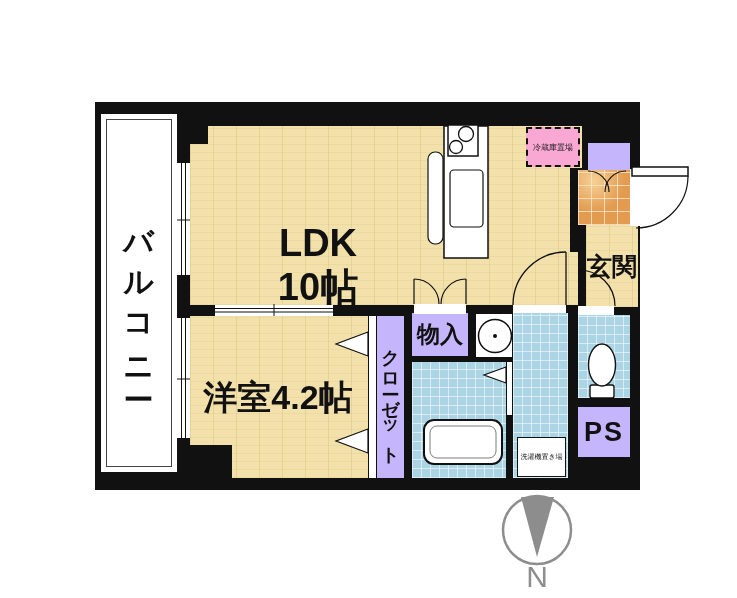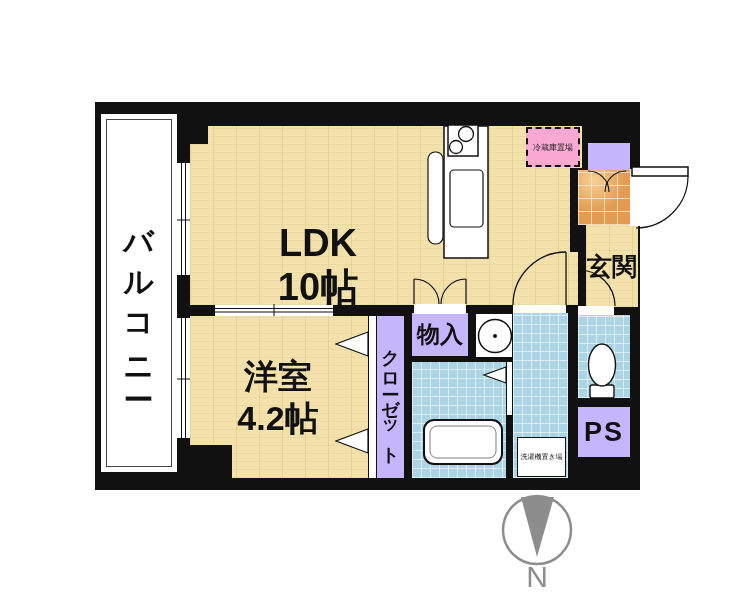--- a/index.html
+++ b/index.html
@@ -44,21 +44,21 @@
     <span>LDK</span>
     <span>10帖</span>
   </div>
 
   <div class="abs lbl" style="left:526px;top:127px;width:54px;height:40px;background:#f9a8d4;border:2px dashed #111;font-size:8px;font-weight:400;box-sizing:border-box;">冷蔵庫置場</div>
 
   <div class="abs whitebox" style="left:215px;top:305px;width:118px;height:11px;"></div>
 
   <div class="abs wood" style="left:190px;top:316px;width:178px;height:162px;"></div>
   <div class="abs wall" style="left:190px;top:445px;width:42px;height:33px;"></div>
-  <div class="abs lbl" style="left:198px;top:352px;width:160px;height:90px;flex-direction:column;font-size:34px;line-height:1.25;">
+  <div class="abs lbl" style="left:198px;top:352px;width:160px;height:90px;flex-direction:row;font-size:34px;line-height:1.25;">
     <span>洋室</span>
     <span>4.2帖</span>
   </div>
 
   <div class="abs whitebox" style="left:368px;top:316px;width:9px;height:162px;border-left:1px solid #111;border-right:1px solid #111;box-sizing:border-box;"></div>
   <div class="abs gray" style="left:377px;top:316px;width:27px;height:162px;"></div>
   <div class="abs lbl vert" style="left:377px;top:321px;width:27px;height:152px;font-size:18px;letter-spacing:3px;">クローゼット</div>
 
   <div class="abs gray lbl" style="left:412px;top:313px;width:56px;height:43px;font-size:23px;">物入</div>
   <div class="abs whitebox" style="left:414px;top:304px;width:52px;height:10px;"></div>

